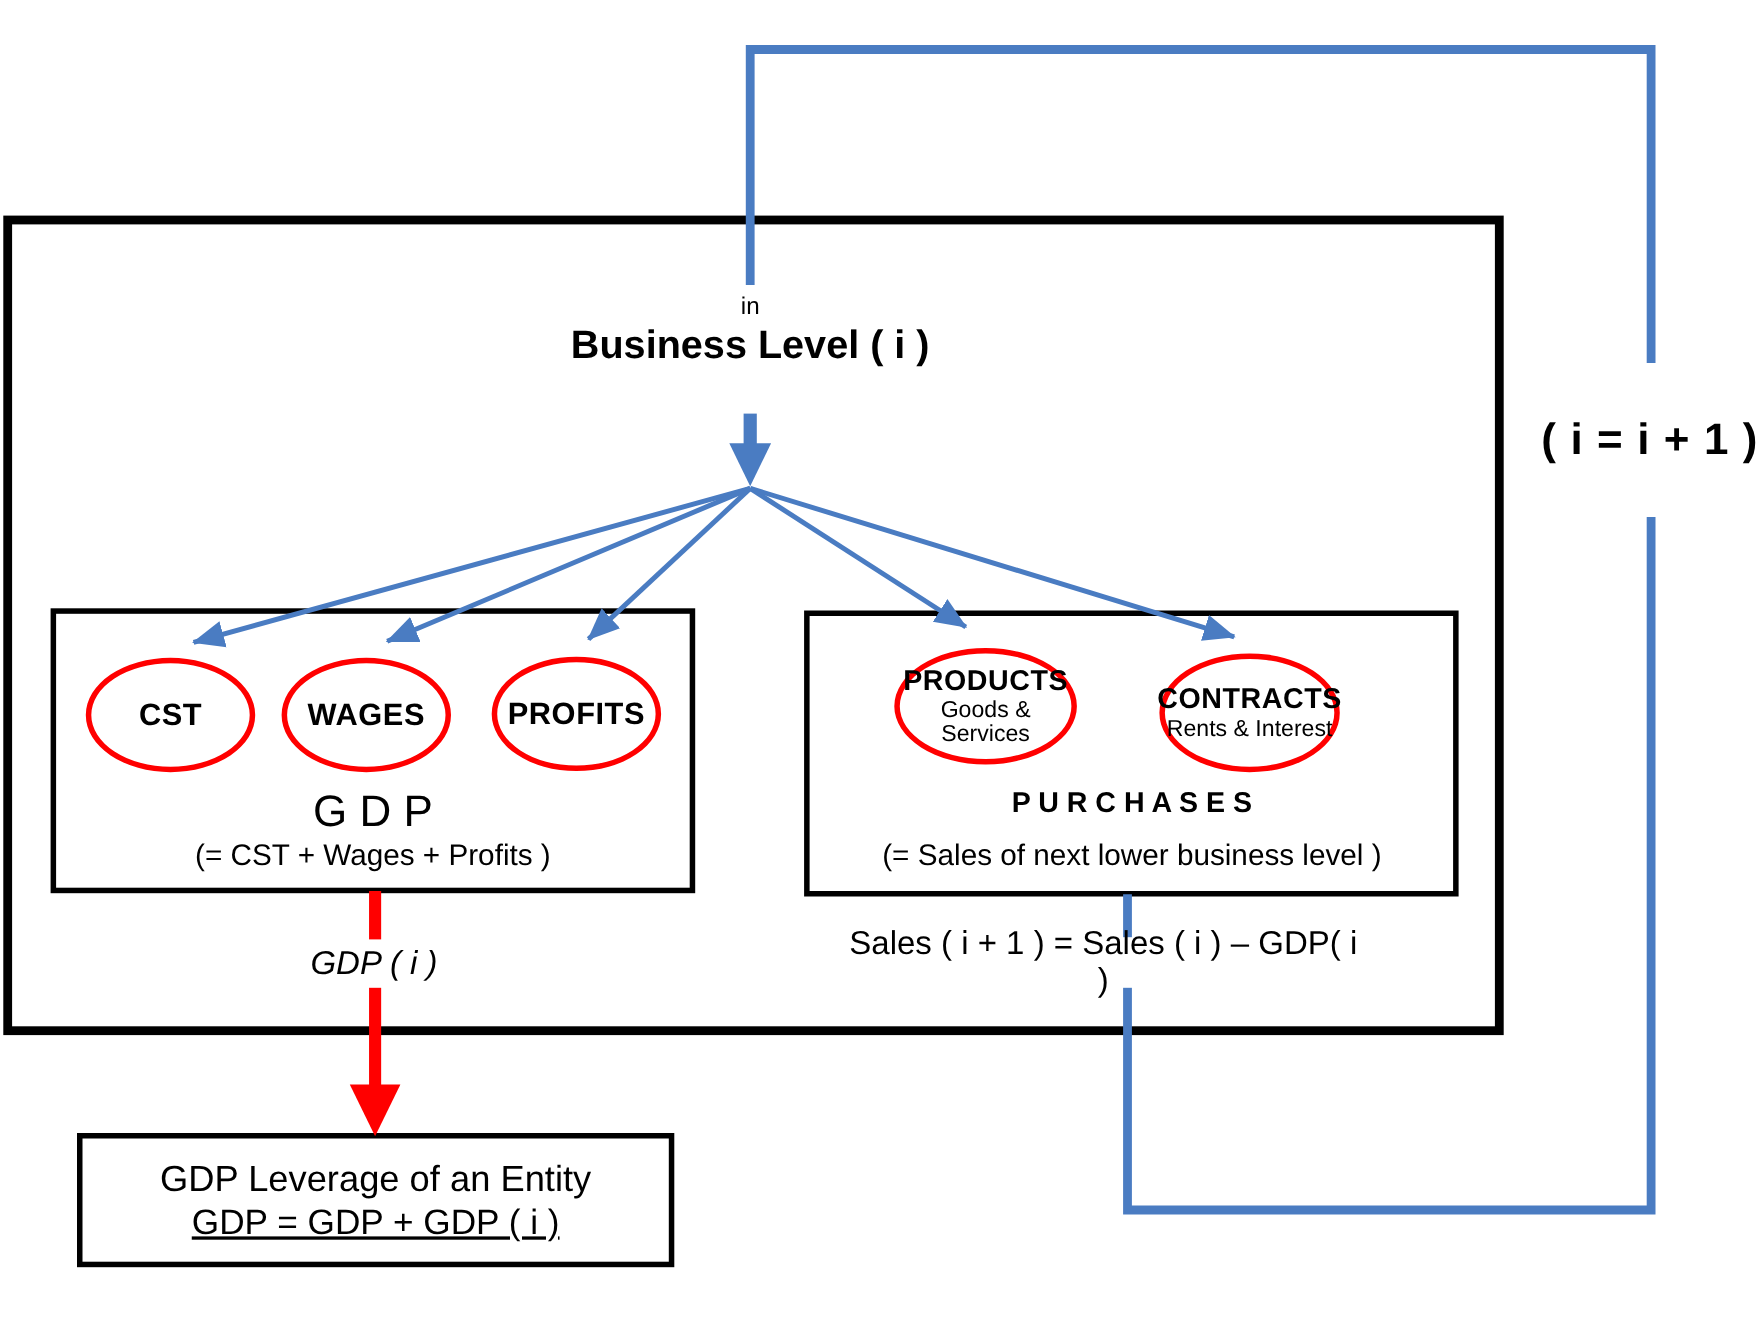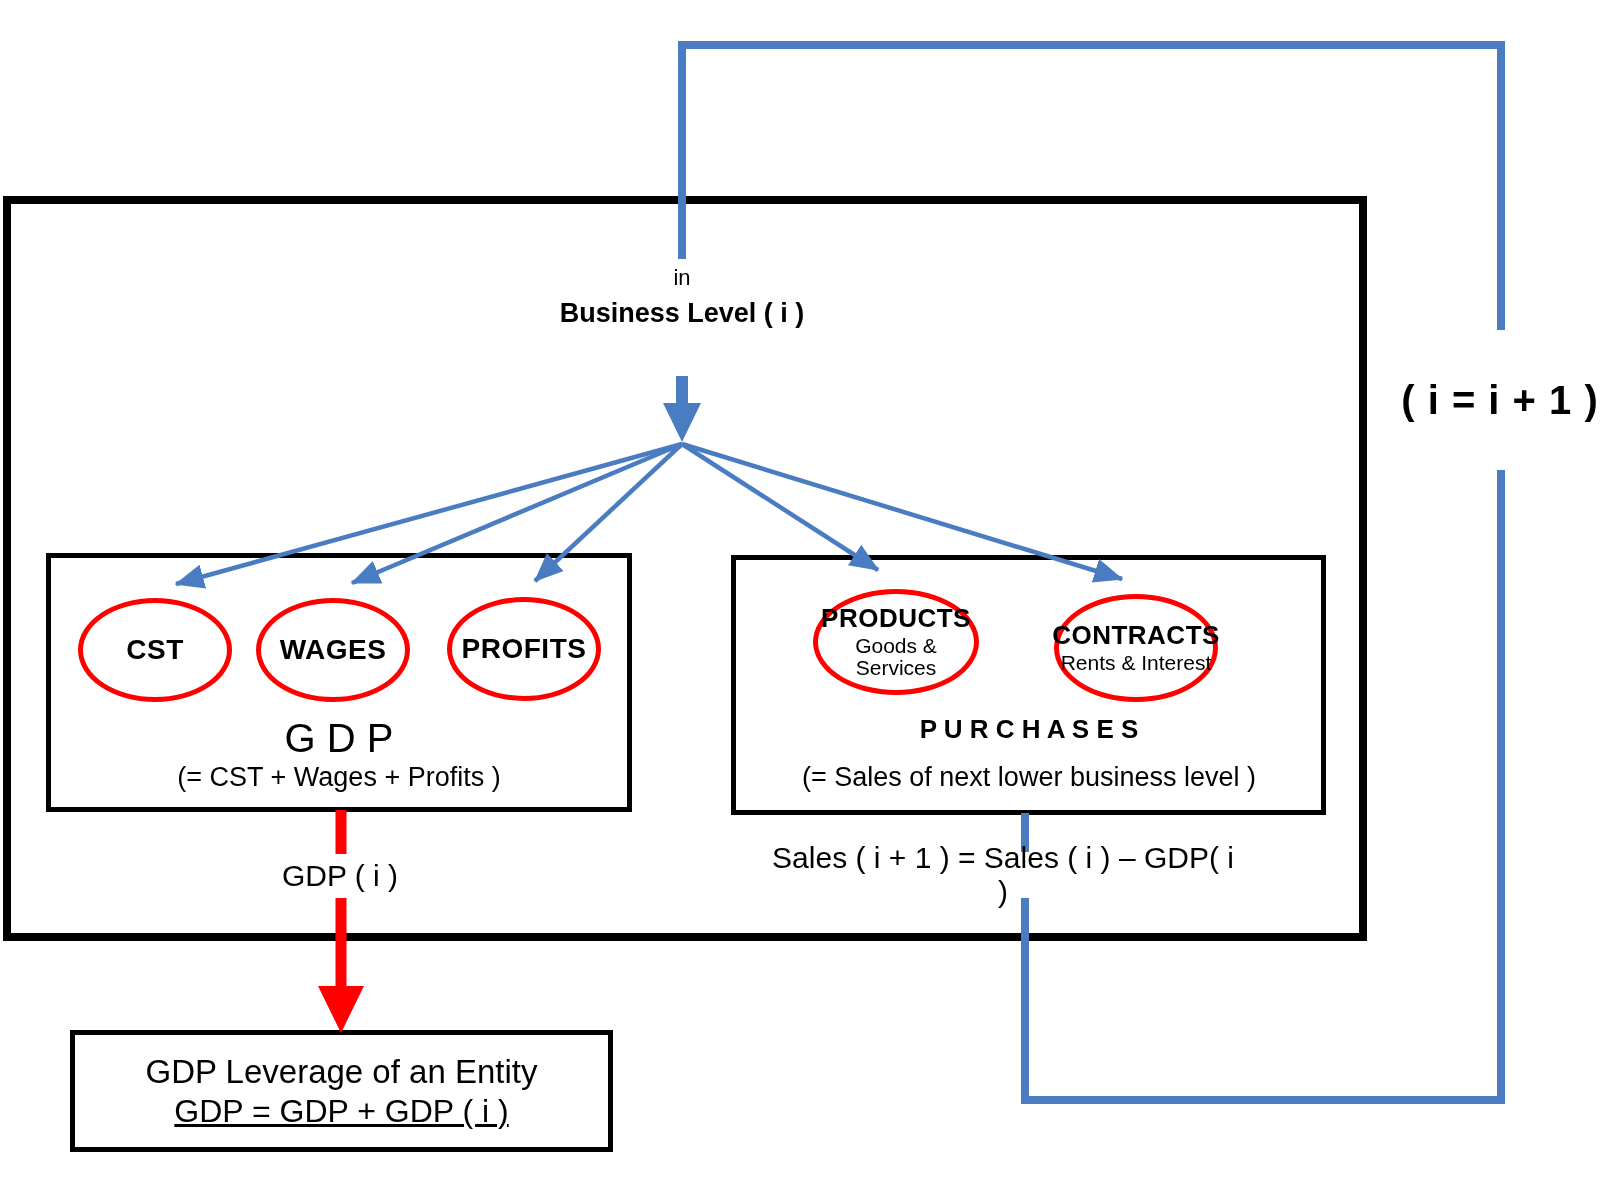--- a/index.html
+++ b/index.html
@@ -49,31 +49,31 @@
   .stroke-blue { stroke: var(--blue, #4A7CC2); }
   .fill-blue   { fill:   var(--blue, #4A7CC2); }
   .stroke-red  { stroke: var(--red, #FF0000); }
   .fill-red    { fill:   var(--red, #FF0000); }
 
   
   .label { position: absolute; text-align: center; z-index: 4; }
   .source-block { left: 482px; top: 264px; width: 400px; }
   .source-block .l1 { font-size: 36px; font-weight: bold; line-height: 40px; }
   .source-block .l2 { font-size: 22px; line-height: 28px; }
-  .source-block .l3 { font-size: 27px; font-weight: bold; line-height: 42px; }
+  .source-block .l3 { font-size: 36px; font-weight: bold; line-height: 42px; }
 
   .gdp-title        { left: 48px;  top: 716px; width: 582px; font-size: 40px; font-weight: normal; }
   .gdp-subtitle     { left: 48px;  top: 762px; width: 582px; font-size: 27px; }
   .purchases-title    { left: 734px; top: 714px; width: 590px; font-size: 26px; font-weight: bold; }
   .purchases-subtitle { left: 734px; top: 762px; width: 590px; font-size: 27px; }
 
   .gdp-output-label {
     left: 268px; top: 854px; width: 144px; height: 44px;
     font-size: 30px; background: #ffffff;
-    display: flex; align-items: center; justify-content: center;
+    display: flex; align-items: center; justify-content: center; font-style: italic;
   }
   .sales-output-label {
     left: 770px; top: 852px; width: 466px; height: 46px;
     font-size: 30px; background: #ffffff;
     display: flex; align-items: center; justify-content: center;
   }
   .loop-label {
     left: 1396px; top: 330px; width: 208px; height: 140px;
     font-size: 40px; font-weight: bold; background: #ffffff;
     display: flex; align-items: center; justify-content: center;

